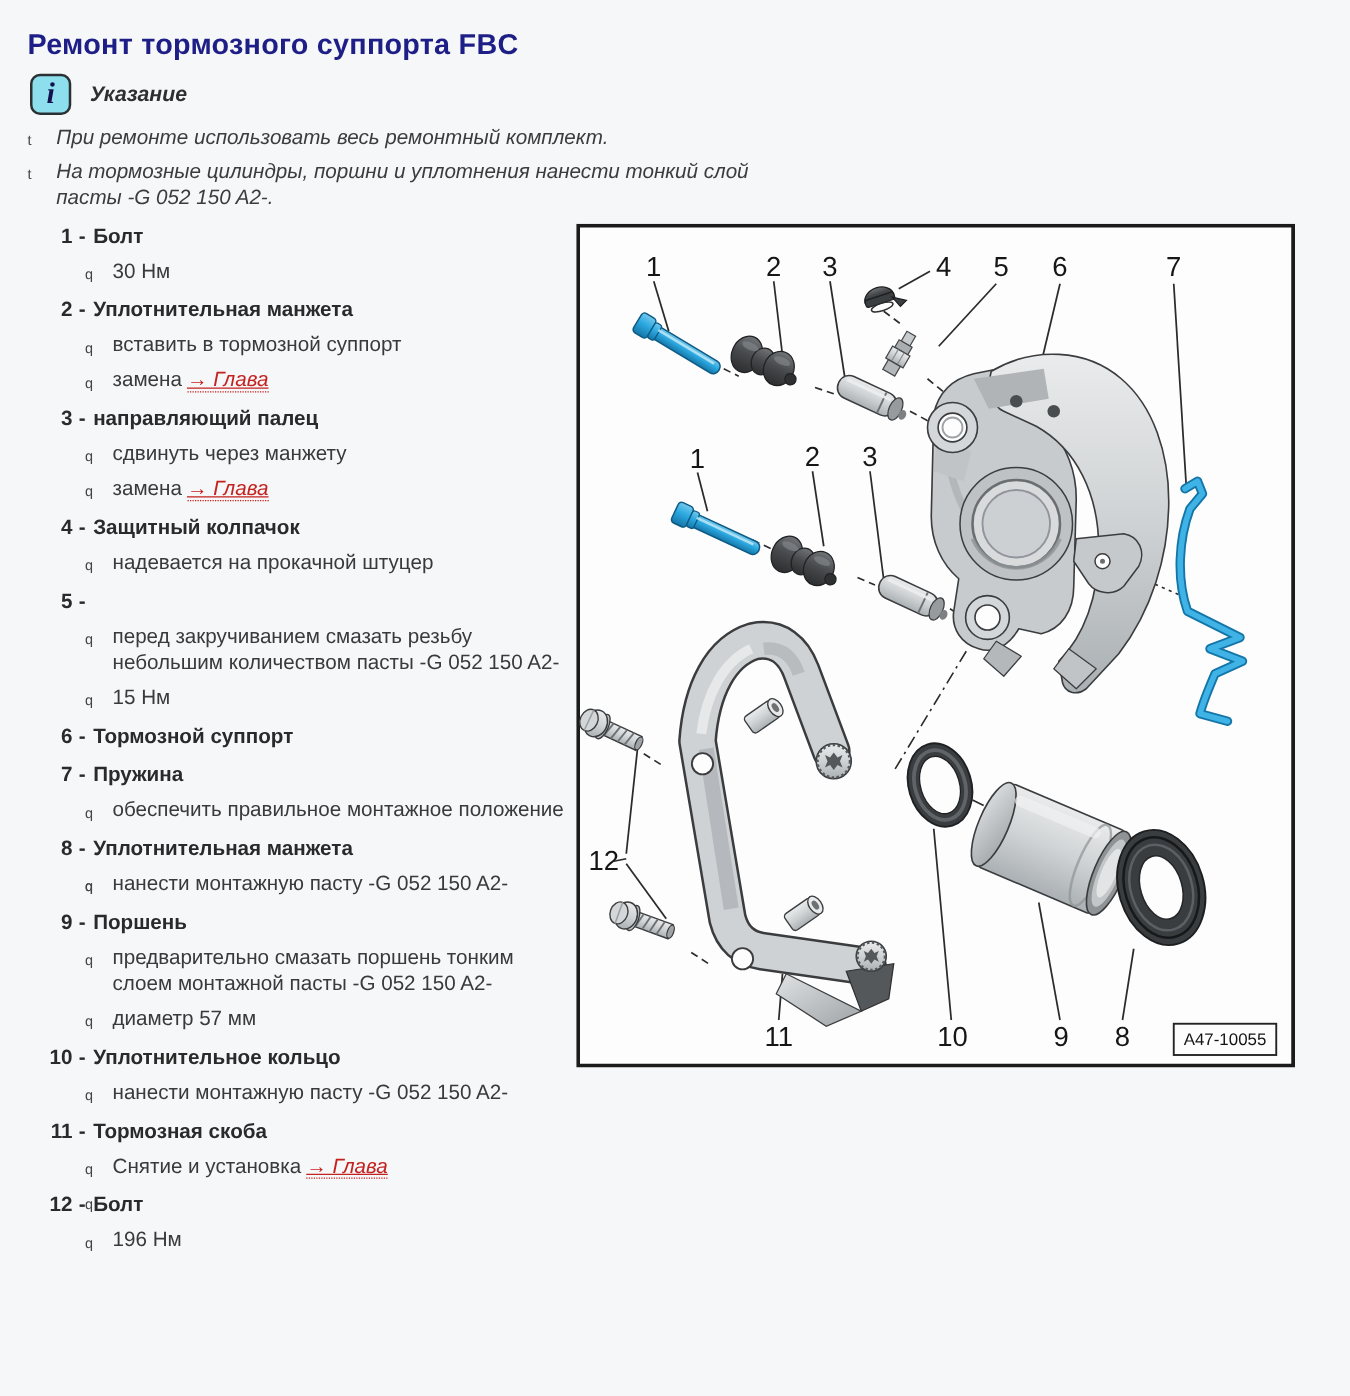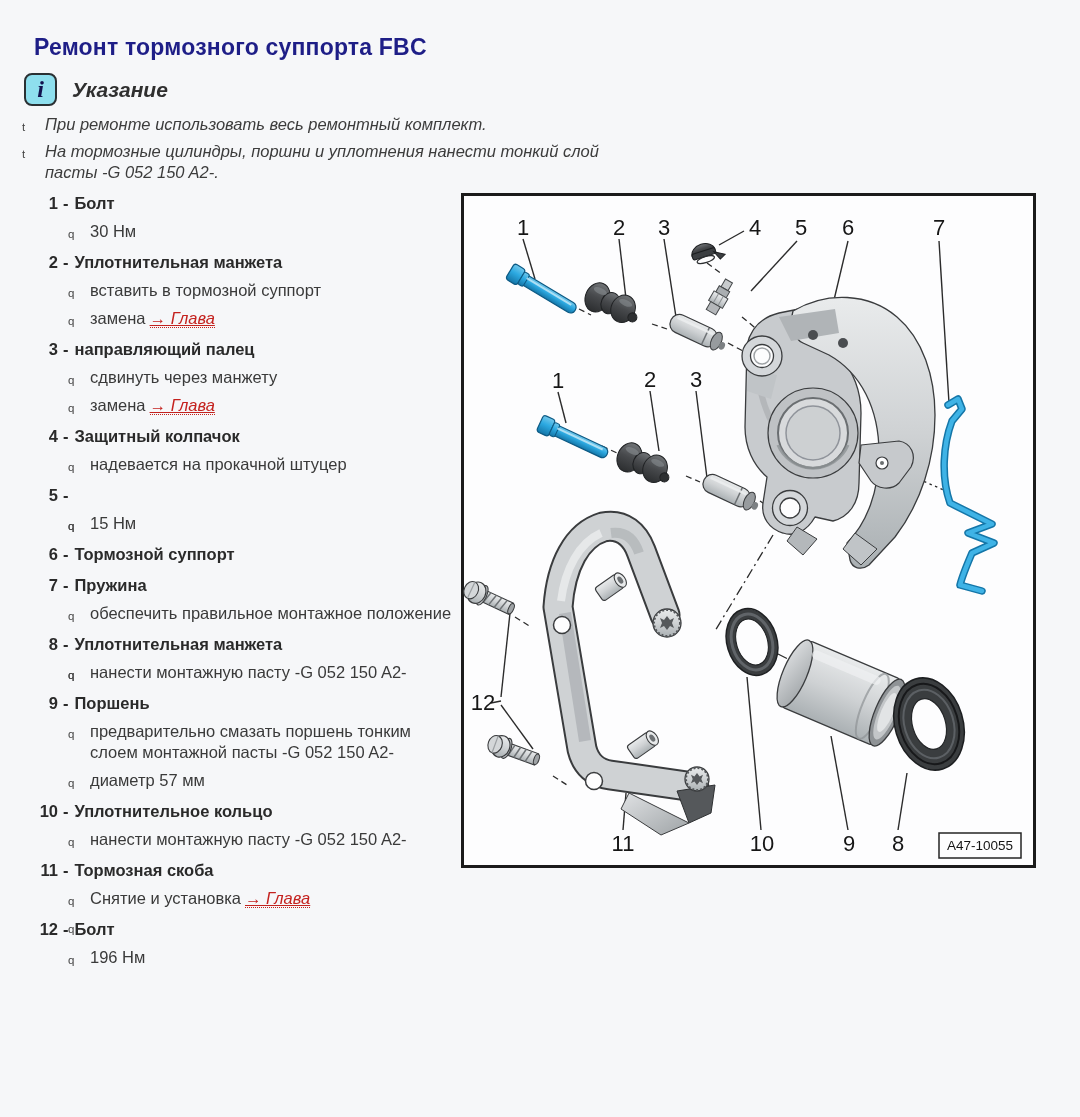--- a/index.html
+++ b/index.html
@@ -6,35 +6,35 @@
   body {
     width:1080px; height:1117px;
     background:#f6f7f9;
     font-family:"Liberation Sans", sans-serif;
     color:#333;
     overflow:hidden;
   }
   .page { width:1080px; height:1117px; }
 
   .title {
-    margin:12px; padding:22px 0 0 22px;
+    margin:0; padding:22px 0 0 22px;
     font-size:23px; font-weight:700; color:#1e1e87; letter-spacing:.2px;
   }
 
   .note-row { display:flex; align-items:center; gap:15px; margin:10px 0 0 24px; }
   .note-icon {
     width:33px; height:33px; box-sizing:border-box;
     background:#8edfee; border:2px solid #2a3033; border-radius:8px;
     display:flex; align-items:center; justify-content:center; flex:none;
   }
   .i-glyph {
     font-family:"Liberation Serif", serif; font-style:italic; font-weight:700;
     font-size:24px; color:#12124e; line-height:1; transform:translateY(-1px);
   }
-  .note-label { font-size:21px; font-weight:700; font-style:italic; color:#2f2f2f; }
+  .note-label { font-size:17px; font-weight:700; font-style:italic; color:#2f2f2f; }
 
   .intro { margin:8px 0 0; padding:0; list-style:none; max-width:645px; }
   .intro-item {
     position:relative; padding-left:45px; margin-bottom:6px;
     font-size:16.5px; font-style:italic; color:#3c3c3c; line-height:21px;
   }
   .tmark { position:absolute; left:22px; top:3px; font-size:11.5px; font-style:normal; color:#444; }
 
   .figure { float:right; width:575px; height:675px; margin:4px 44px 24px 0; }
 
@@ -390,21 +390,21 @@
           <span class="part-name">Защитный колпачок</span>
         </div>
       <div class="sub"><span class="qmark">q</span><span>надевается на прокачной штуцер</span></div>
     </div>
 
     <div class="part">
       <div class="part-h">
           <span class="part-num">5</span>
           <span class="part-dash">-</span>
         </div>
-      <div class="sub"><span class="qmark">q</span></div>
+      <div class="sub"><span class="qmark">q</span><span>перед закручиванием смазать резьбу небольшим количеством пасты -G 052 150 A2-</span></div>
       <div class="sub"><span class="qmark">q</span><span>15 Нм</span></div>
     </div>
 
     <div class="part">
       <div class="part-h">
           <span class="part-num">6</span>
           <span class="part-dash">-</span>
           <span class="part-name">Тормозной суппорт</span>
         </div>
     </div>

